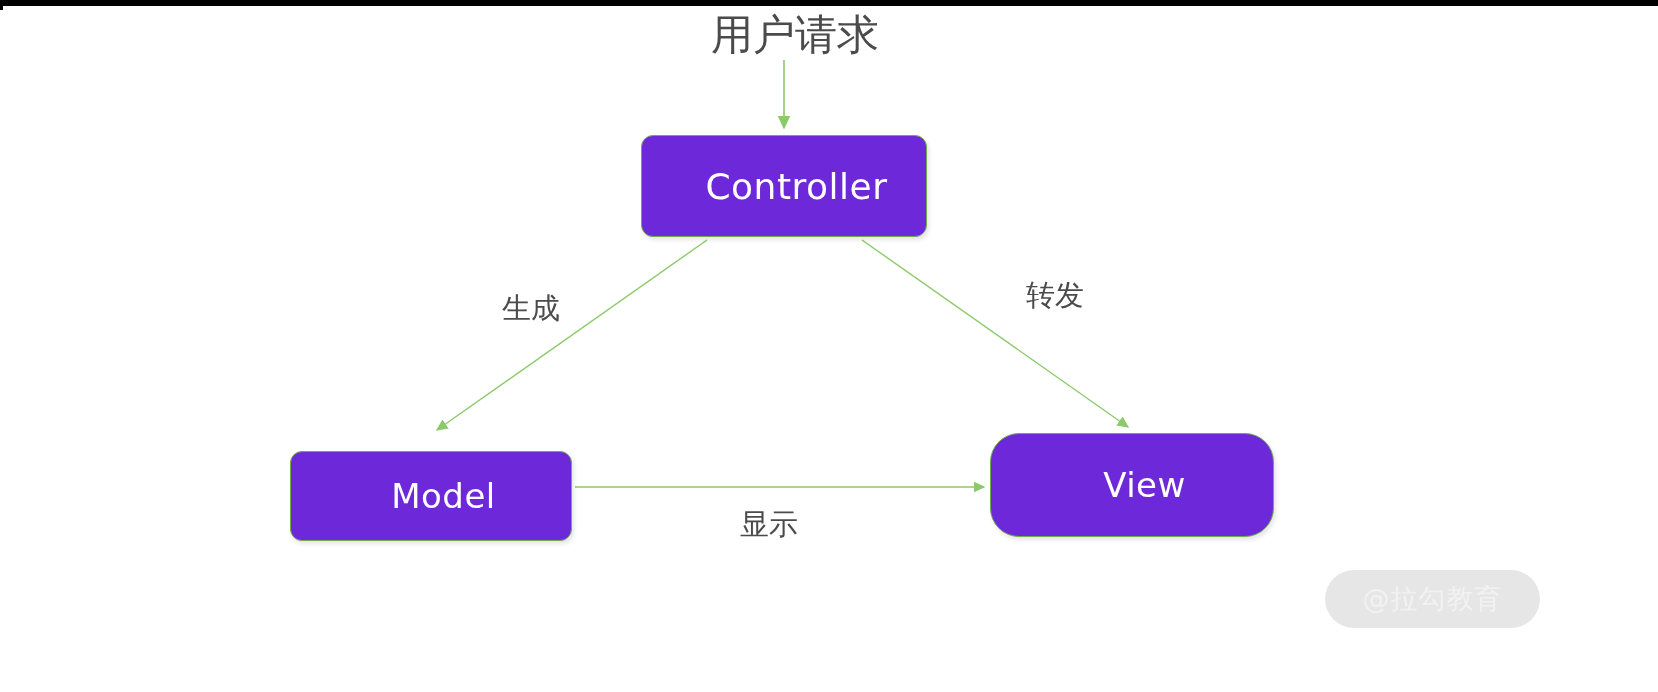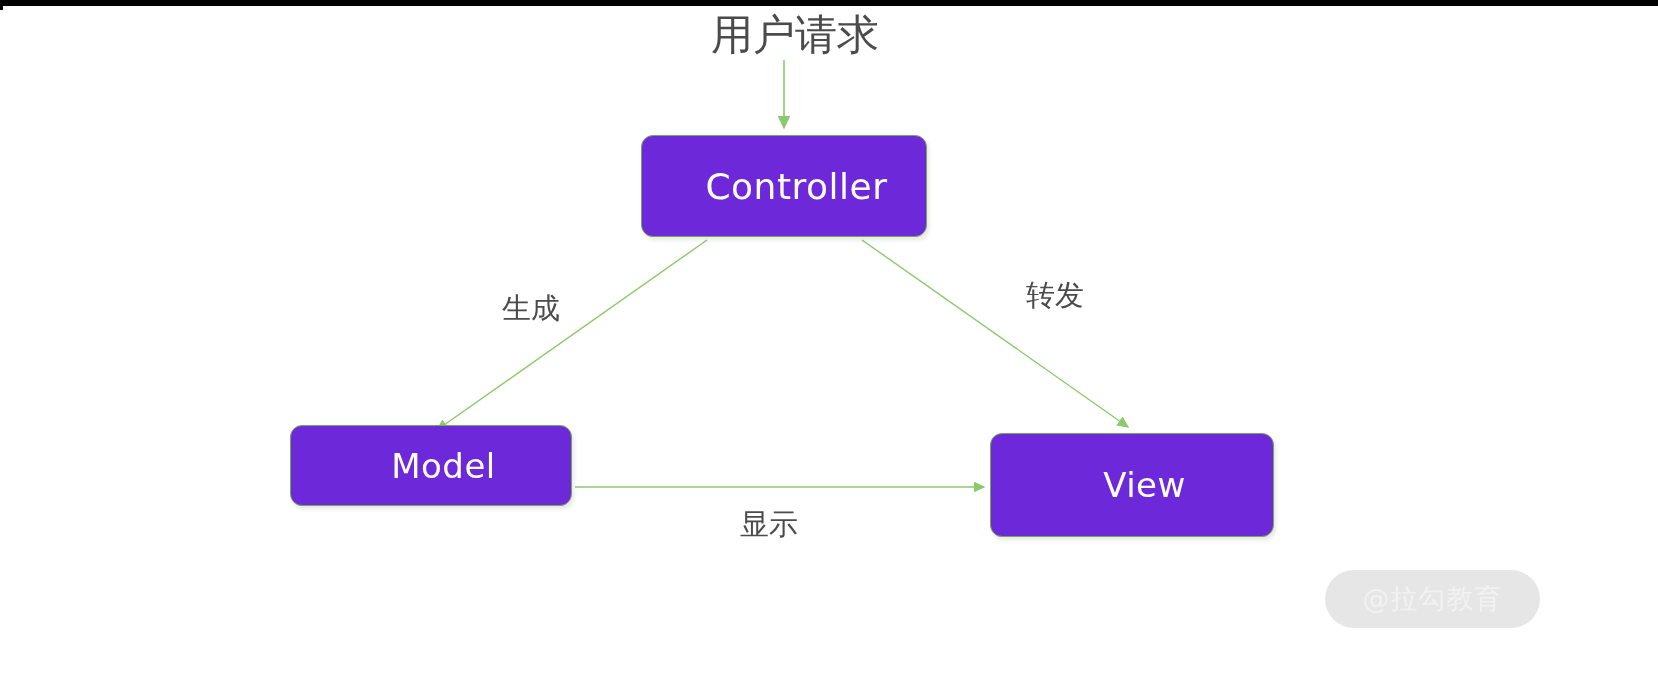--- a/index.html
+++ b/index.html
@@ -60,31 +60,32 @@
   #node-controller {
     left: 641px;
     top: 135px;
     width: 286px;
     height: 102px;
   }
   #node-controller .node-label { font-size: 36px; }
 
   #node-model {
     left: 290px;
-    top: 425px;
+    top: 451px;
     width: 282px;
-    height: 81px;
+    height: 90px;
   }
   #node-model .node-label { font-size: 34px; }
 
   #node-view {
     left: 990px;
     top: 433px;
     width: 284px;
     height: 104px;
+    border-radius: 29px;
   }
   #node-view .node-label { font-size: 34px; }
 
   
   .edge-label {
     position: absolute;
     color: #4B4B4B;
     font-family: "DejaVu Sans", "Liberation Sans", sans-serif;
     font-size: 29px;
     line-height: 1;

